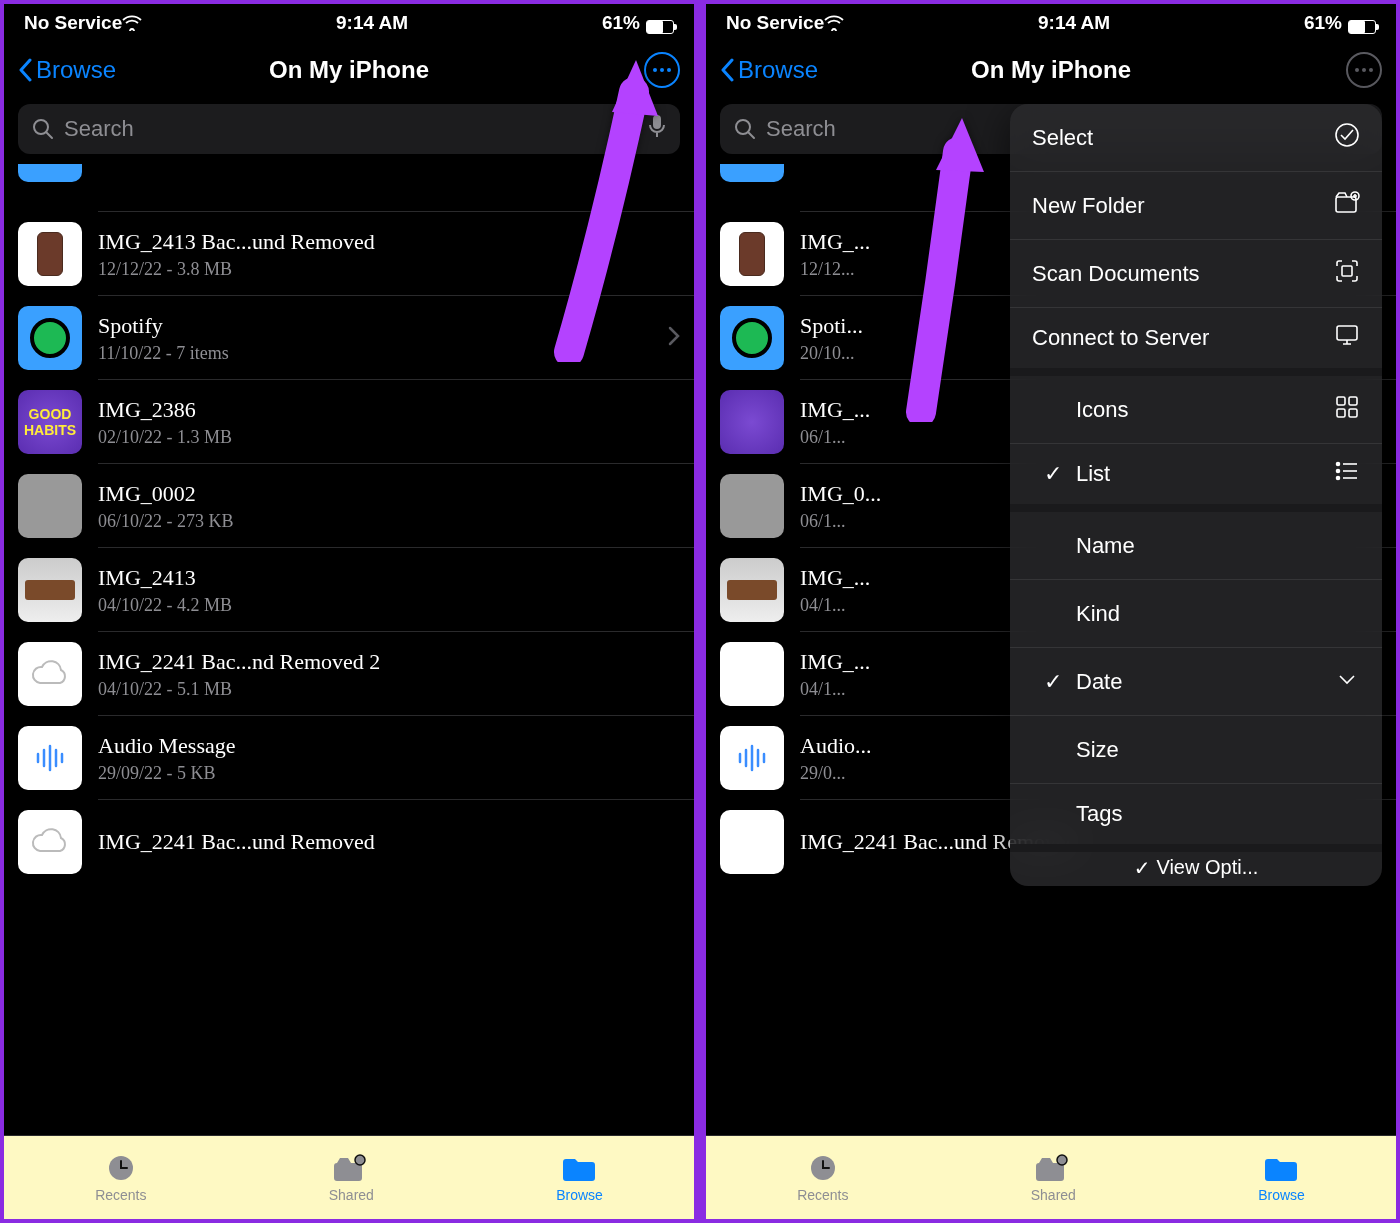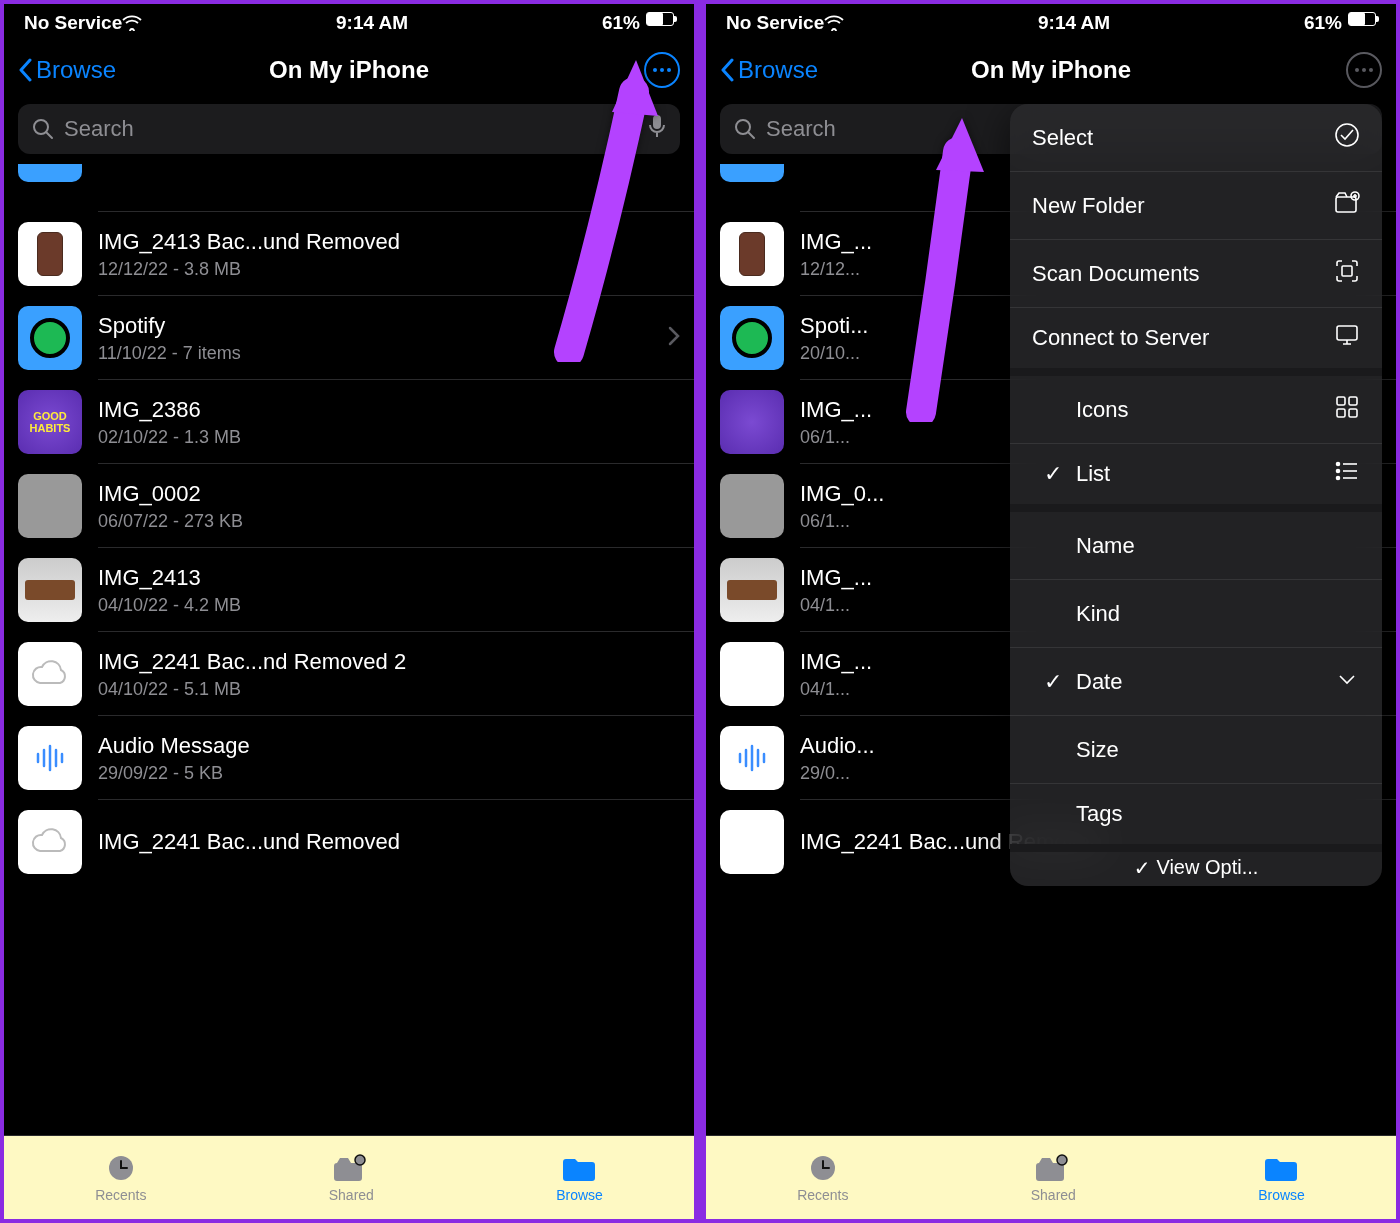--- a/index.html
+++ b/index.html
@@ -25,21 +25,21 @@
   .status-bar {
     height: 38px;
     display: flex;
     align-items: center;
     justify-content: space-between;
     padding: 0 20px;
     font-size: 19px;
     font-weight: 600;
   }
   .status-left { display: flex; align-items: center; gap: 0; }
-  .status-right { display: flex; align-items: flex-start; gap: 6px; }
+  .status-right { display: flex; align-items: flex-end; gap: 6px; }
   .battery-box {
     width: 28px; height: 14px; border: 1.5px solid #fff; border-radius: 3px;
     position: relative; display:flex; align-items:center;
   }
   .battery-box::after { content:""; position:absolute; right:-4px; width:3px; height:6px; background:#fff; border-radius:0 2px 2px 0;}
   .battery-fill { background:#fff; height:100%; border-radius:1px; }
   
   .nav-bar {
     height: 56px;
     display: flex;
@@ -73,21 +73,21 @@
     padding: 10px 14px;
     gap: 16px;
     position:relative;
   }
   .row .thumb {
     width: 64px; height: 64px; border-radius: 10px;
     background: #2c2c2e; flex-shrink:0;
     display:flex; align-items:center; justify-content:center;
     overflow:hidden;
   }
-  .row .meta { flex:1; min-width:0; }
+  .row .meta { flex:1; min-width:0;font-family:Liberation Serif, serif; }
   .row .name { font-size: 22px; color:#fff; white-space:nowrap; overflow:hidden; text-overflow:ellipsis; }
   .row .sub  { font-size: 18px; color:#8e8e93; margin-top:4px; }
   .row .chev { color:#5a5a60; }
   .sep { position:absolute; left:94px; right:0; bottom:0; height:1px; background:#2a2a2c; }
   .thumb.folder { background:#3aa0ff; }
   .thumb.folder .spot {
     width:40px;height:40px;border-radius:50%;background:#1db954;border:4px solid #000;
   }
   .thumb.file-white { background:#fff; }
   .thumb.file-white.audio-icon svg { width:34px; height:34px; }
@@ -236,34 +236,34 @@
           <div class="sub">11/10/22 - 7 items</div>
         </div>
       <span class="chev"><svg width="12" height="20" viewBox="0 0 12 20">
             <path d="M2 2 L10 10 L2 18" fill="none" stroke="#5a5a60" stroke-width="2.5" stroke-linecap="round"></path>
           </svg></span>
       <div class="sep"></div>
     </div>
 
     <div class="row">
       <div class="thumb habits">
-          <span style="font-size:11px;color:#ffeb3b;font-weight:bold;text-align:center">GOOD<br>HABITS</span>
+          <span style="font-size:14px;color:#ffeb3b;font-weight:bold;text-align:center">GOOD<br>HABITS</span>
         </div>
       <div class="meta">
           <div class="name">IMG_2386</div>
           <div class="sub">02/10/22 - 1.3 MB</div>
         </div>
       <div class="sep"></div>
     </div>
 
     <div class="row">
       <div class="thumb grey"></div>
       <div class="meta">
           <div class="name">IMG_0002</div>
-          <div class="sub">06/07/22 - 273 KB</div>
+          <div class="sub">06/10/22 - 273 KB</div>
         </div>
       <div class="sep"></div>
     </div>
 
     <div class="row">
       <div class="thumb strap">
           <div style="width:50px;height:20px;background:#7a4a2a;border-radius:3px"></div>
         </div>
       <div class="meta">
           <div class="name">IMG_2413</div>

